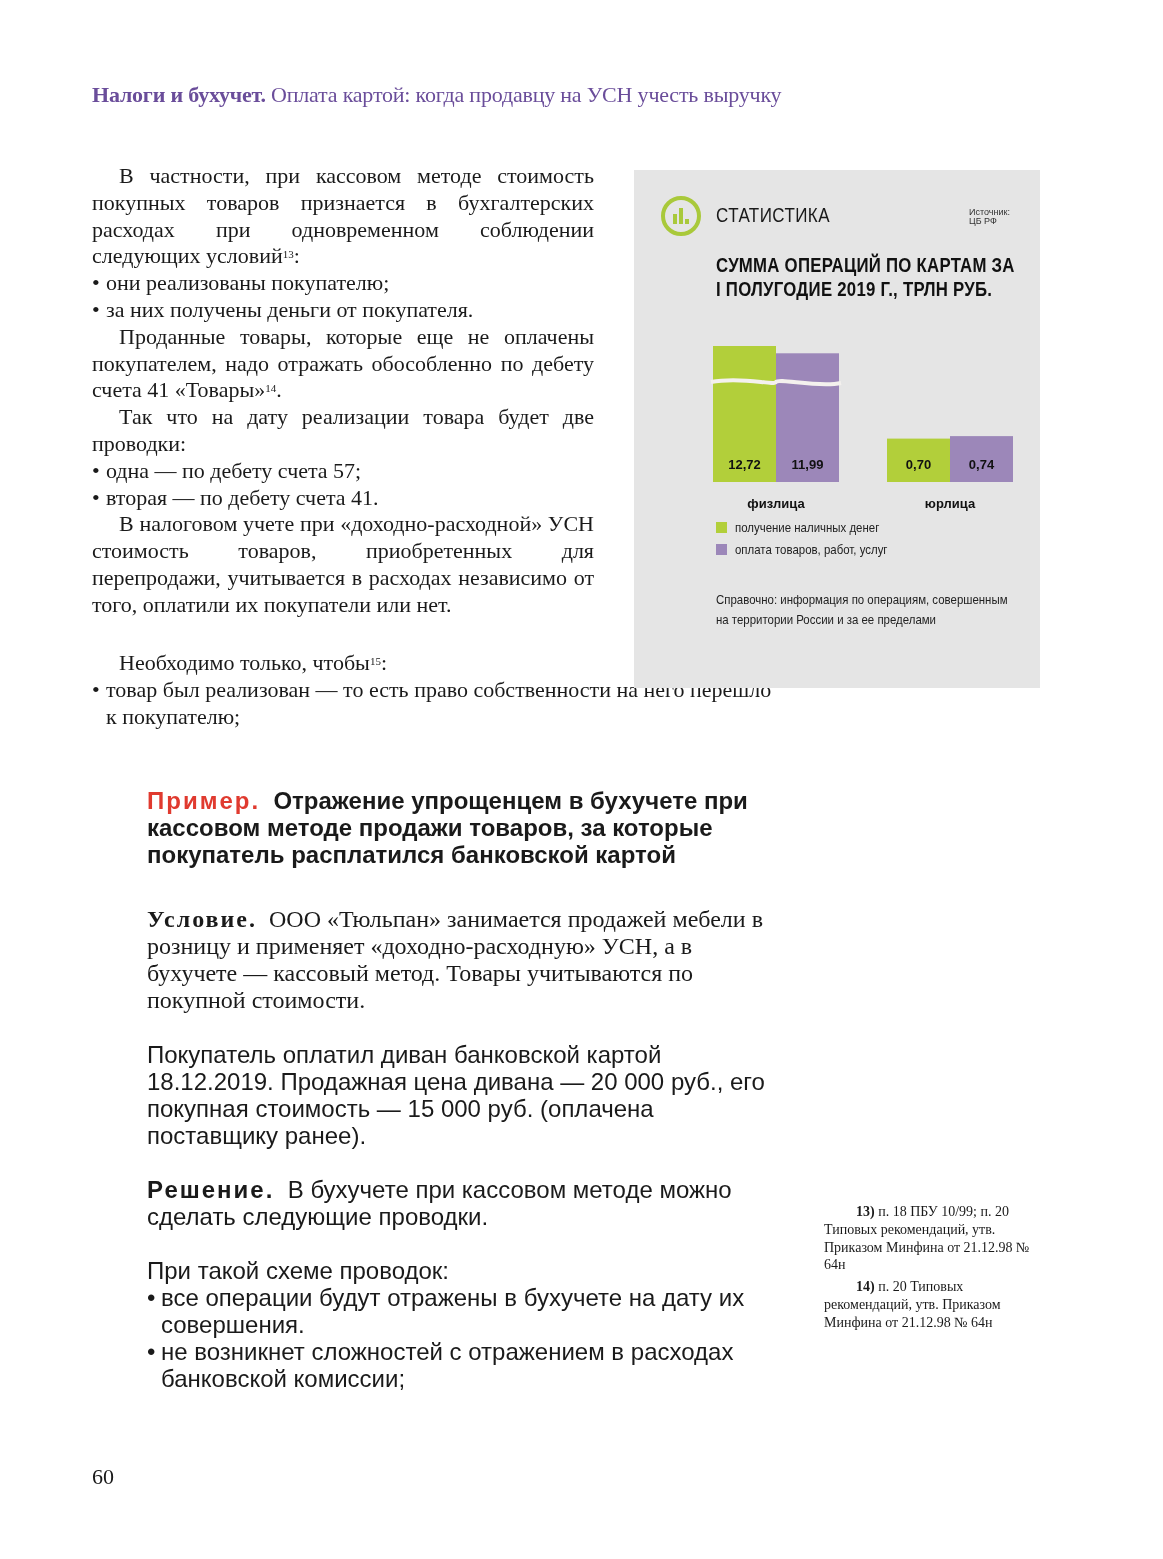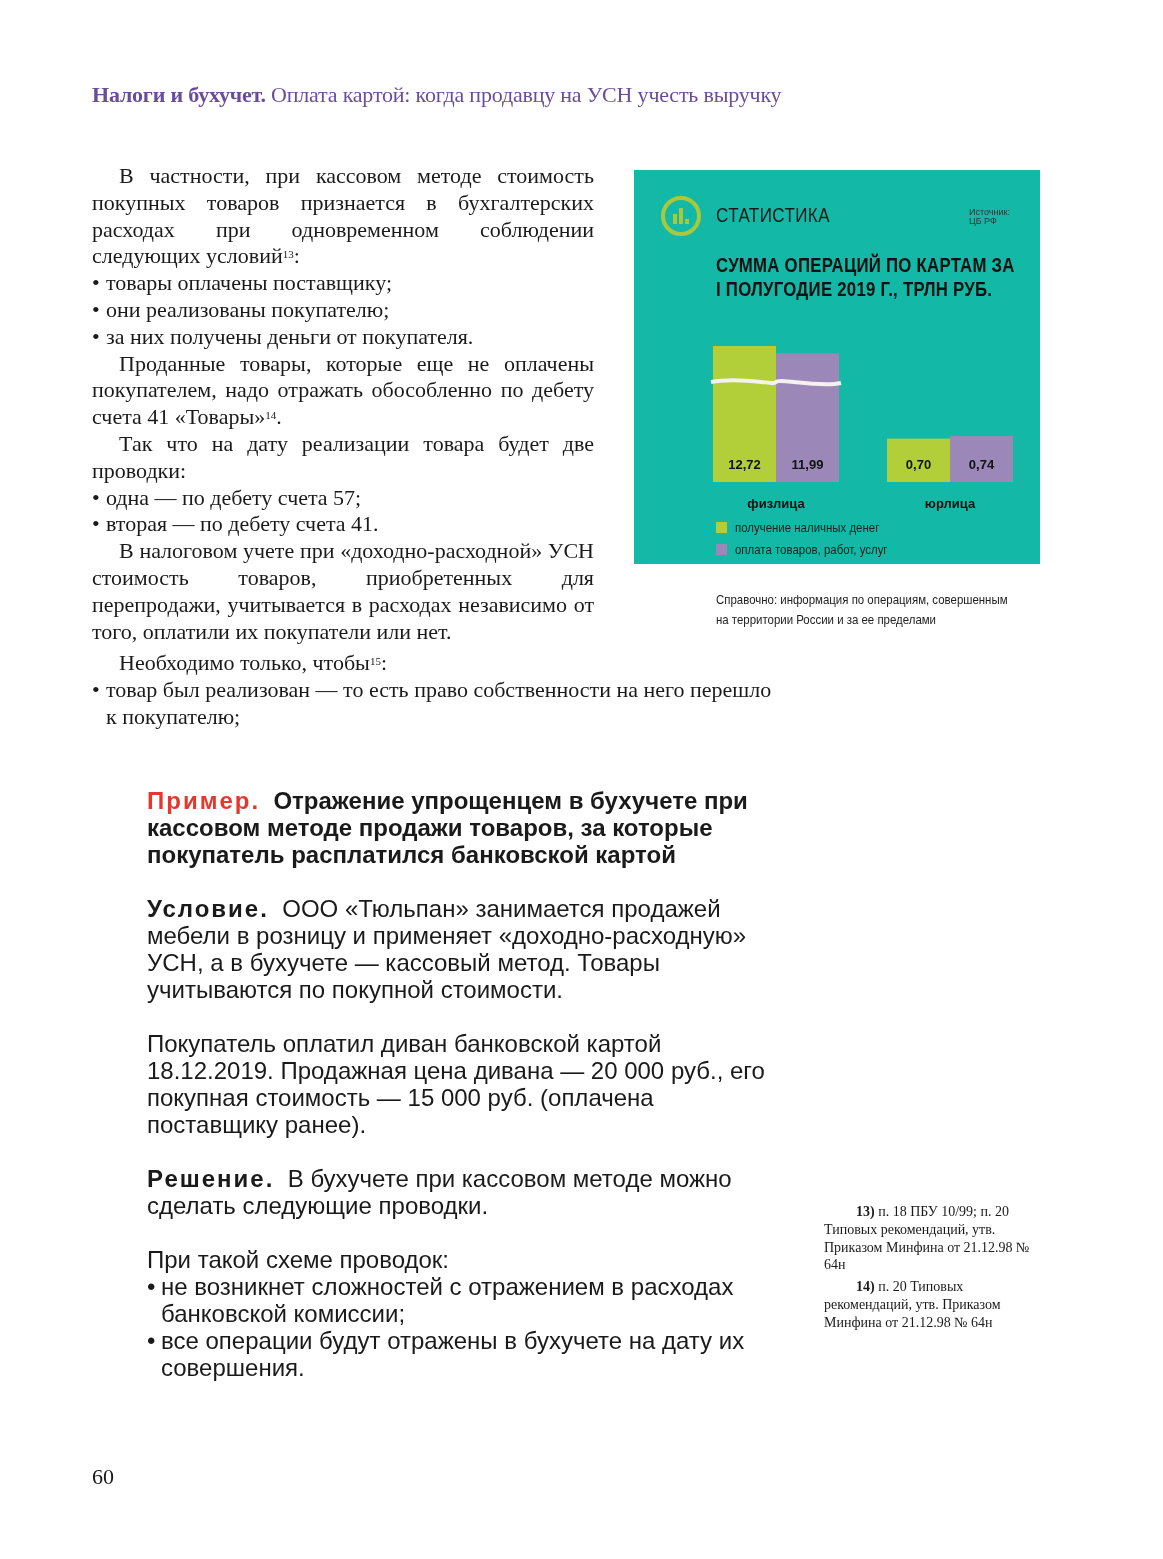--- a/index.html
+++ b/index.html
@@ -9,21 +9,21 @@
   .header b { font-weight:bold; }
 
   .body-text { position:absolute; left:92px; font-family:"Liberation Serif", serif; font-size:22px; line-height:26.8px; color:#1a1a1a; }
   .body-text p { margin:0; }
   .indent { text-indent:27px; }
   .bullet { padding-left:14px; text-indent:-14px; }
   .bullet::before { content:"•"; display:inline-block; width:14px; text-indent:0; }
   sup { font-size:11px; vertical-align:top; position:relative; top:-2px; }
   .justify { text-align:justify; text-align-last:left; }
 
-  .stat { position:absolute; left:634px; top:170px; width:406px; height:394px; background:#14b8a6; }
+  .stat { position:absolute; left:634px; top:170px; width:406px; height:518px; background:#e5e5e5; }
   .stat-icon { position:absolute; left:26px; top:25px; width:42px; height:42px; }
   .stat-label { position:absolute; left:82px; top:34px; font-family:"Liberation Sans", sans-serif; font-size:20px; color:#1a1a1a; transform:scaleX(0.85); transform-origin:left; letter-spacing:0.5px; }
   .stat-source { position:absolute; left:335px; top:38px; font-family:"Liberation Sans", sans-serif; font-size:9px; line-height:9px; color:#333; }
   .stat-title { position:absolute; left:82px; top:84px; font-family:"Liberation Sans", sans-serif; font-weight:bold; font-size:19.5px; line-height:23.5px; color:#111; transform:scaleX(0.86); transform-origin:left; width:350px; letter-spacing:0.3px; }
   .chart-svg { position:absolute; left:0; top:160px; }
   .legend { position:absolute; left:82px; top:346px; font-family:"Liberation Sans", sans-serif; font-size:13px; color:#222; }
   .legend-row { display:flex; align-items:center; height:22px; }
   .swatch { width:11px; height:11px; margin-right:8px; }
   .legend-text { transform:scaleX(0.88); transform-origin:left; white-space:nowrap; }
   .note { position:absolute; left:82px; top:420px; font-family:"Liberation Sans", sans-serif; font-size:13px; line-height:20px; color:#222; transform:scaleX(0.88); transform-origin:left; width:340px; }
@@ -45,21 +45,20 @@
 </head>
 <body>
 
 <div class="header">
   <b>Налоги и бухучет.</b>
   <span>Оплата картой: когда продавцу на УСН учесть выручку</span>
 </div>
 
 <div class="body-text justify" style="top:163px; width:502px;">
   <p class="indent"><span>В частности, при кассовом методе стоимость покупных товаров признается в бухгалтерских расходах при одновременном соблюдении следующих условий</span><sup>13</sup><span>:</span></p>
-  <p class="bullet">товары оплачены поставщику;</p>
   <p class="bullet">они реализованы покупателю;</p>
   <p class="bullet">за них получены деньги от покупателя.</p>
   <p class="indent"><span>Проданные товары, которые еще не оплачены покупателем, надо отражать обособленно по дебету счета 41 «Товары»</span><sup>14</sup><span>.</span></p>
   <p class="indent">Так что на дату реализации товара будет две проводки:</p>
   <p class="bullet">одна — по дебету счета 57;</p>
   <p class="bullet">вторая — по дебету счета 41.</p>
   <p class="indent">В налоговом учете при «доходно-расходной» УСН стоимость товаров, приобретенных для перепродажи, учитывается в расходах независимо от того, оплатили их покупатели или нет.</p>
 </div>
 
 <div class="body-text" style="top:650px; width:690px;">
@@ -103,26 +102,26 @@
     <div class="legend-row">
       <span class="swatch" id="sw1" style="background: rgb(156, 135, 185);"></span>
       <span class="legend-text">оплата товаров, работ, услуг</span>
     </div>
   </div>
   <div class="note">Справочно: информация по операциям, совершенным на территории России и за ее пределами</div>
 </div>
 
 <div class="example" style="top:787px;">
   <p><span class="ex-label ex-red">Пример.</span>&nbsp; <span class="ex-title">Отражение упрощенцем в бухучете при кассовом методе продажи товаров, за которые покупатель расплатился банковской картой</span></p>
-  <p style="margin-top:27px;"><span class="ex-label">Условие.</span>&nbsp; <span>ООО «Тюльпан» занимается продажей мебели в розницу и применяет «доходно-расходную» УСН, а в бухучете — кассовый метод. Товары учитываются по покупной стоимости.</span></p>
+  <p style="margin-top:38px;font-family:Liberation Serif, serif;"><span class="ex-label">Условие.</span>&nbsp; <span>ООО «Тюльпан» занимается продажей мебели в розницу и применяет «доходно-расходную» УСН, а в бухучете — кассовый метод. Товары учитываются по покупной стоимости.</span></p>
   <p style="margin-top:27px;">Покупатель оплатил диван банковской картой 18.12.2019. Продажная цена дивана — 20 000 руб., его покупная стоимость — 15 000 руб. (оплачена поставщику ранее).</p>
   <p style="margin-top:27px;"><span class="ex-label">Решение.</span>&nbsp; <span>В бухучете при кассовом методе можно сделать следующие проводки.</span></p>
   <p style="margin-top:27px;">При такой схеме проводок:</p>
+  <p class="ex-bullet">все операции будут отражены в бухучете на дату их совершения.</p>
   <p class="ex-bullet" style="width:580px;">не возникнет сложностей с отражением в расходах банковской комиссии;</p>
-  <p class="ex-bullet">все операции будут отражены в бухучете на дату их совершения.</p>
 </div>
 
 <div class="footnotes">
   <p><span class="fn-num">13)</span> <span>п. 18 ПБУ 10/99; п. 20 Типовых рекомендаций, утв. Приказом Минфина от 21.12.98 № 64н</span></p>
   <p><span class="fn-num">14)</span> <span>п. 20 Типовых рекомендаций, утв. Приказом Минфина от 21.12.98 № 64н</span></p>
 </div>
 
 <div class="page-num">60</div>
 
 </body></html>

